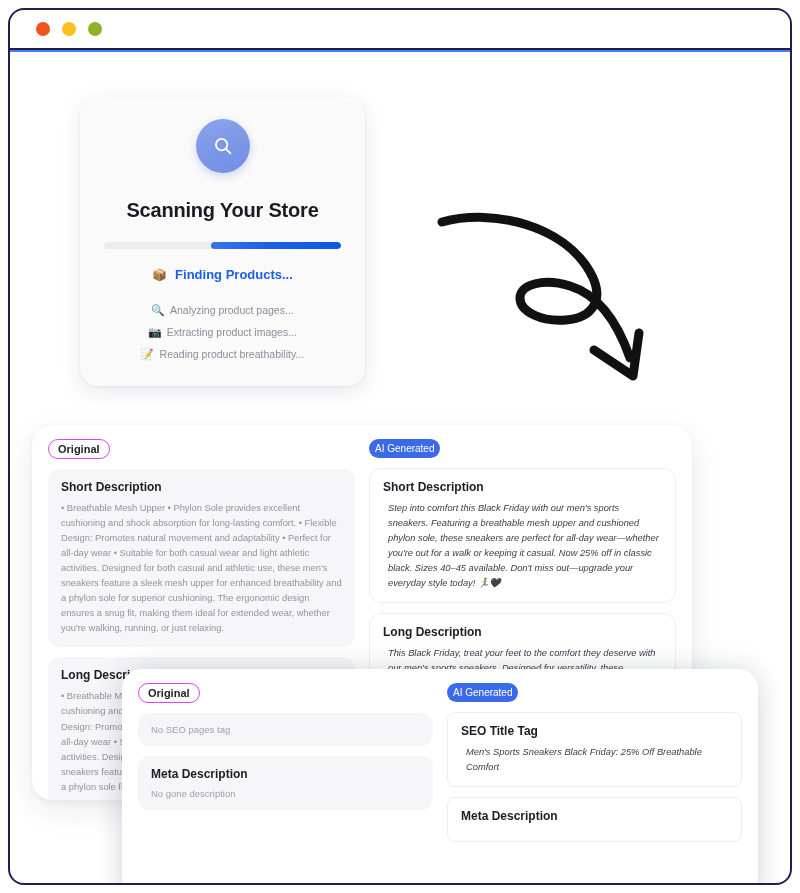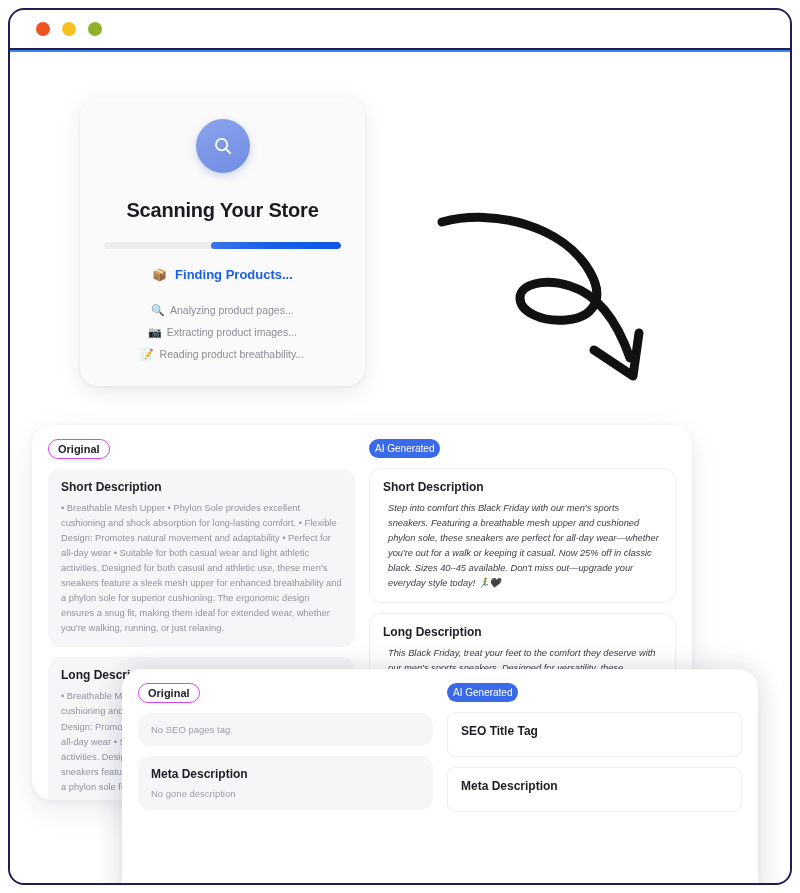--- a/index.html
+++ b/index.html
@@ -276,20 +276,21 @@
           <div class="panel-h">Meta Description</div>
           <div class="muted-val">No gone description</div>
         </div>
       </div>
 
       <div class="seo-col">
         <span class="badge-ai">AI Generated</span>
 
         <div class="seo-box-white">
           <div class="panel-h">SEO Title Tag</div>
+          <div class="panel-body dark ai">Men's Sports Sneakers Black Friday: 25% Off Breathable Comfort</div>
         </div>
 
         <div class="seo-box-white">
           <div class="panel-h">Meta Description</div>
         </div>
       </div>
     </div>
 
   </div>
 </div>

